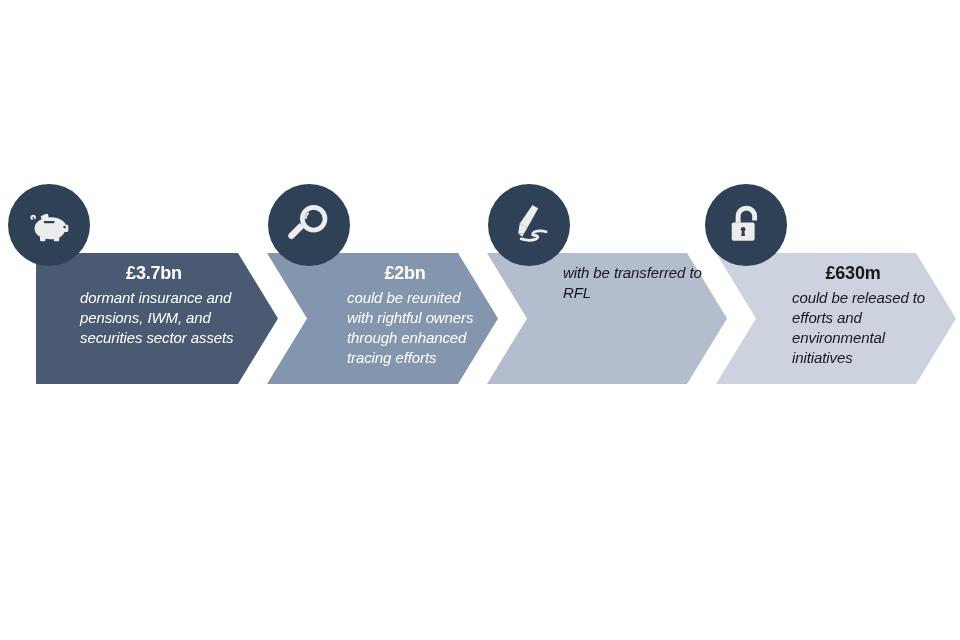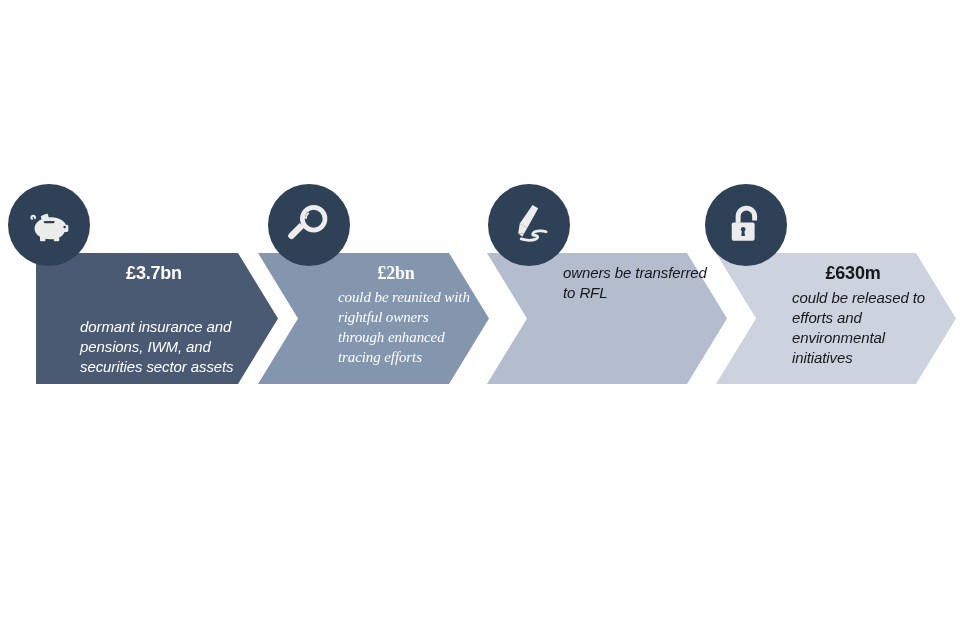--- a/index.html
+++ b/index.html
@@ -73,23 +73,23 @@
     font-size: 15px;
     font-style: italic;
     line-height: 1.33;
     text-align: left;
     letter-spacing: -0.1px;
     margin-left: 24px;
   }
 
   
   #seg-1 { left: 36px;  width: 242px; }
-  #seg-1 .seg-text { left: 20px; width: 196px; gap: 29px; }
-
-  #seg-2 { left: 258px; width: 231px; font-family: Liberation Serif, serif; }
+  #seg-1 .seg-text { left: 20px; width: 196px; }
+
+  #seg-2 { left: 267px; width: 231px; }
   #seg-2 .seg-text { left: 56px; width: 164px; }
 
   #seg-3 { left: 487px; width: 240px; }
   #seg-3 .seg-text { left: 52px; width: 180px; }
 
   #seg-4 { left: 716px; width: 240px; }
   #seg-4 .seg-text { left: 52px; width: 170px; }
 
   
   .text-light .seg-amount,
@@ -141,21 +141,21 @@
         <div class="seg-amount">£2bn</div>
         <div class="seg-desc">could be reunited with rightful owners through enhanced tracing efforts</div>
       </div>
     </div>
 
     <div class="seg text-dark" id="seg-3">
       <svg class="seg-shape" viewBox="0 0 240 131" preserveAspectRatio="none">
         <path d="M0,0 L200,0 L240,65.5 L200,131 L0,131 L40,65.5 Z" fill="#b3bdcd"></path>
       </svg>
       <div class="seg-text">
-        <div class="seg-desc">owners be transferred to RFL</div>
+        <div class="seg-desc">with be transferred to RFL</div>
       </div>
     </div>
 
     <div class="seg text-dark" id="seg-4">
       <svg class="seg-shape" viewBox="0 0 240 131" preserveAspectRatio="none">
         <path d="M0,0 L200,0 L240,65.5 L200,131 L0,131 L40,65.5 Z" fill="#ccd3de"></path>
       </svg>
       <div class="seg-text">
         <div class="seg-amount">£630m</div>
         <div class="seg-desc">could be released to efforts and environmental initiatives</div>

